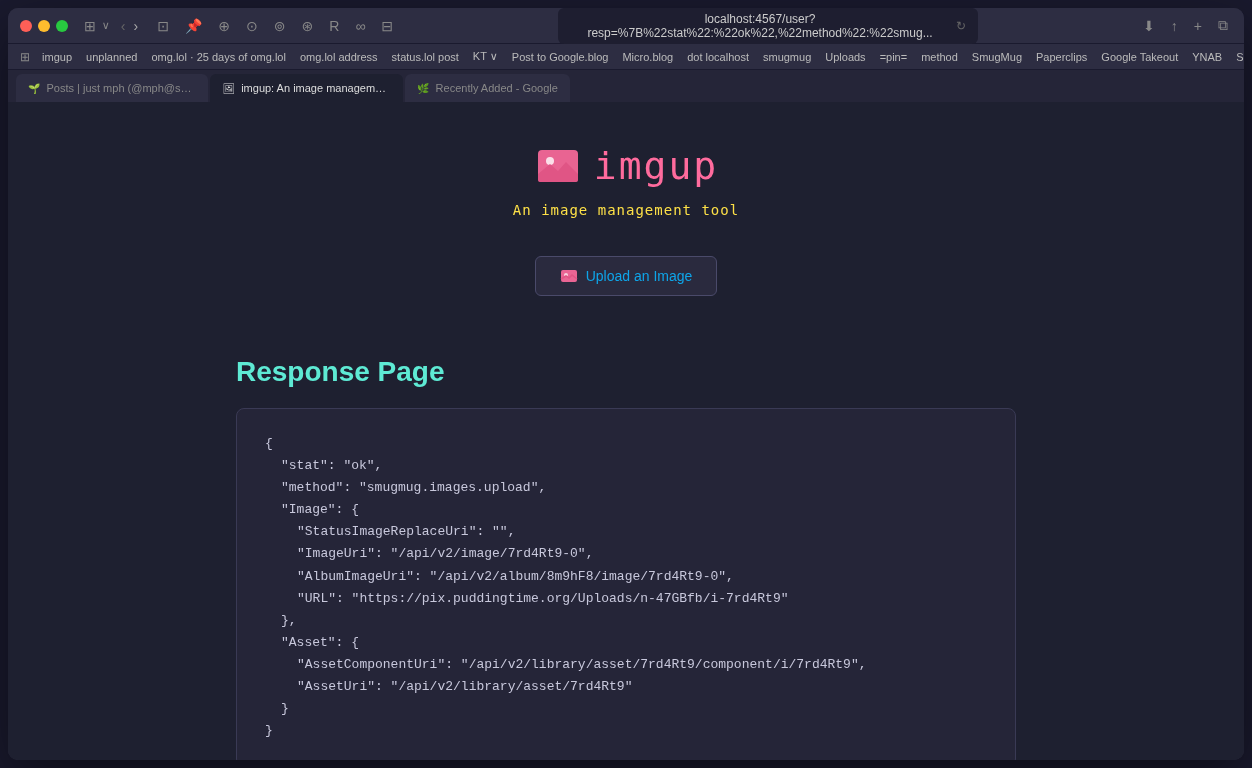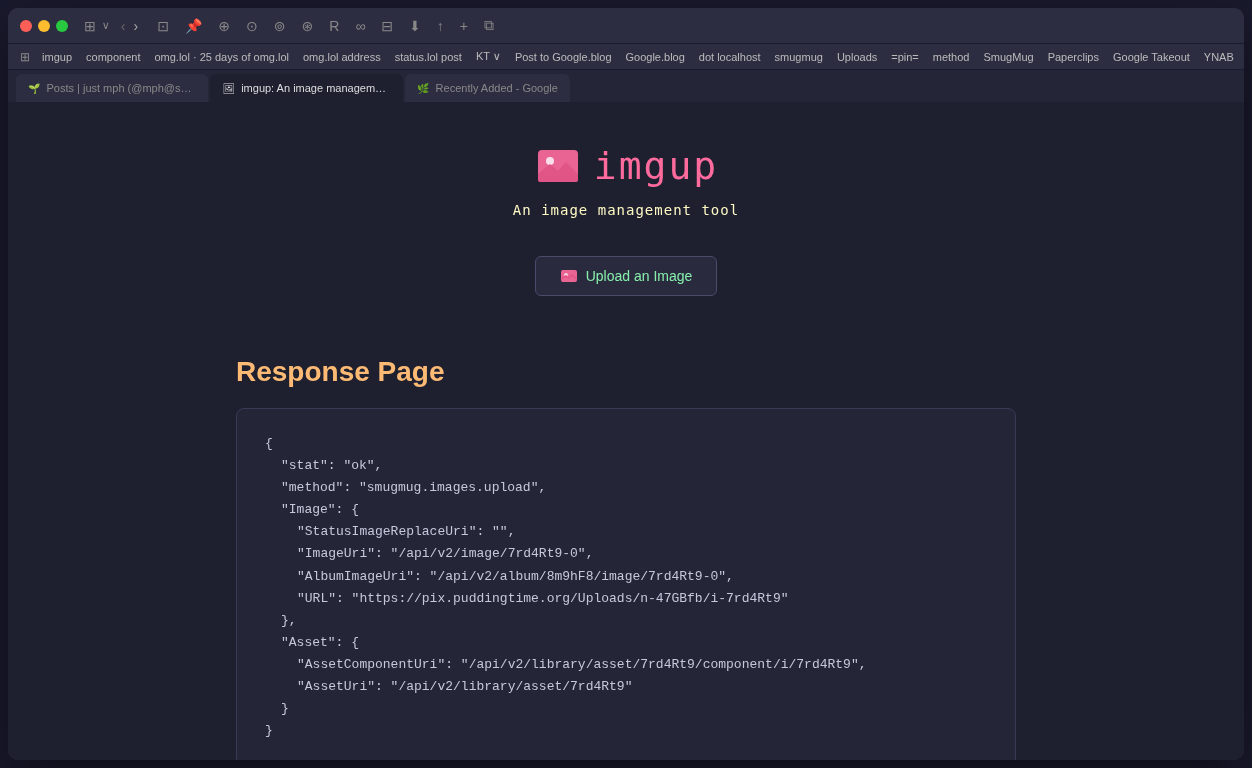--- a/index.html
+++ b/index.html
@@ -202,31 +202,31 @@
 
     .app-title {
       font-size: 38px;
       font-weight: 300;
       color: #ff6b9d;
       font-family: monospace;
       letter-spacing: 2px;
     }
 
     .app-subtitle {
-      color: #fef9c3;
+      color: #fde047;
       font-size: 14px;
       font-family: monospace;
       letter-spacing: 1px;
     }
 
     
     .upload-button {
       background: #2a2a3e;
       border: 1px solid #4a4a6a;
-      color: #86efac;
+      color: #0ea5e9;
       padding: 10px 24px;
       border-radius: 6px;
       font-size: 14px;
       cursor: pointer;
       display: flex;
       align-items: center;
       gap: 8px;
       margin-top: 8px;
     }
 
@@ -244,21 +244,21 @@
     }
 
     
     .response-section {
       width: 780px;
     }
 
     .response-title {
       font-size: 28px;
       font-weight: 600;
-      color: #fdba74;
+      color: #5eead4;
       margin-bottom: 20px;
     }
 
     .code-block {
       background: #252538;
       border: 1px solid #3a3a55;
       border-radius: 8px;
       padding: 24px 28px;
       font-family: 'Courier New', Courier, monospace;
       font-size: 13px;
@@ -301,39 +301,45 @@
     <span class="title-bar-icon">⊡</span>
     <span class="title-bar-icon">📌</span>
     <span class="title-bar-icon">⊕</span>
     <span class="title-bar-icon">⊙</span>
     <span class="title-bar-icon">⊚</span>
     <span class="title-bar-icon">⊛</span>
     <span class="title-bar-icon">R</span>
     <span class="title-bar-icon">∞</span>
     <span class="title-bar-icon">⊟</span>
 
+    <div class="address-bar-container">
+      <div class="address-bar">
+        <span>localhost:4567/user?resp=%7B%22stat%22:%22ok%22,%22method%22:%22smug...</span>
+        <span style="color:#666;">↻</span>
+      </div>
+    </div>
 
     <div class="title-bar-right">
       <span class="title-bar-icon">⬇</span>
       <span class="title-bar-icon">↑</span>
       <span class="title-bar-icon">+</span>
       <span class="title-bar-icon">⧉</span>
     </div>
   </div>
 
   <div class="bookmarks-bar">
     <span class="title-bar-icon" style="font-size:12px; color:#888;">⊞</span>
     <span class="bookmark-item">imgup</span>
-    <span class="bookmark-item">component</span>
+    <span class="bookmark-item">unplanned</span>
     <span class="bookmark-item">omg.lol · 25 days of omg.lol</span>
     <span class="bookmark-item">omg.lol address</span>
     <span class="bookmark-item">status.lol post</span>
     <span class="bookmark-item">KT ∨</span>
     <span class="bookmark-item">Post to Google.blog</span>
-    <span class="bookmark-item">Google.blog</span>
+    <span class="bookmark-item">Micro.blog</span>
     <span class="bookmark-item">dot localhost</span>
     <span class="bookmark-item">smugmug</span>
     <span class="bookmark-item">Uploads</span>
     <span class="bookmark-item">=pin=</span>
     <span class="bookmark-item">method</span>
     <span class="bookmark-item">SmugMug</span>
     <span class="bookmark-item">Paperclips</span>
     <span class="bookmark-item">Google Takeout</span>
     <span class="bookmark-item">YNAB</span>
     <span class="bookmark-item">Send to Feedbin</span>

